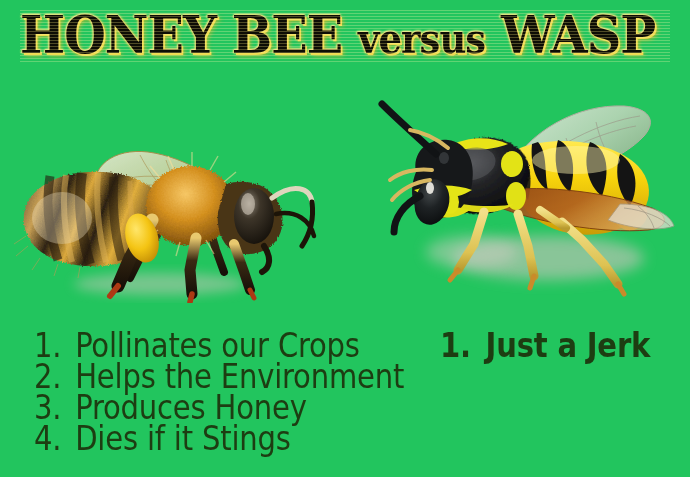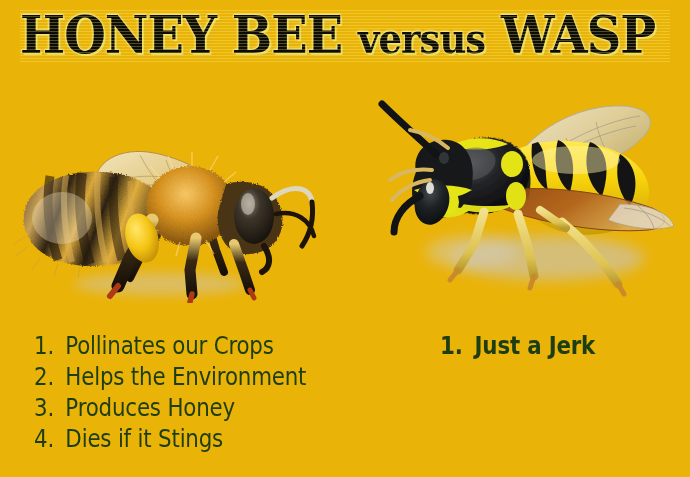--- a/index.html
+++ b/index.html
@@ -5,21 +5,21 @@
   html, body {
     margin: 0;
     padding: 0;
     background: #ffffff;
   }
   #poster {
     position: relative;
     width: 690px;
     height: 477px;
     overflow: hidden;
-    background: #eab308;
+    background: #22c55e;
     font-family: "Liberation Sans", sans-serif;
   }
 
   
   #title-bar {
     position: absolute;
     left: 0; top: 0;
     width: 690px;
     height: 72px;
   }
@@ -73,21 +73,21 @@
   #wasp-photo { left: 352px; top: 80px;  width: 330px; height: 225px; }
 
   
   .fact-list {
     position: absolute;
     margin: 0;
     padding: 0;
     list-style: none;
     color: #1d3d12;
     font-family: "DejaVu Sans Condensed", "Liberation Sans Narrow", "Liberation Sans", sans-serif;
-    font-size: 25px;
+    font-size: 34px;
     line-height: 31px;
     font-weight: 400;
     letter-spacing: -0.2px;
   }
   #bee-list  { left: 34px;  top: 330px; }
   #wasp-list { left: 440px; top: 330px; font-weight: bold; }
   .fact-list li {
     white-space: nowrap;
     transform: scaleX(0.95);
     transform-origin: left center;

